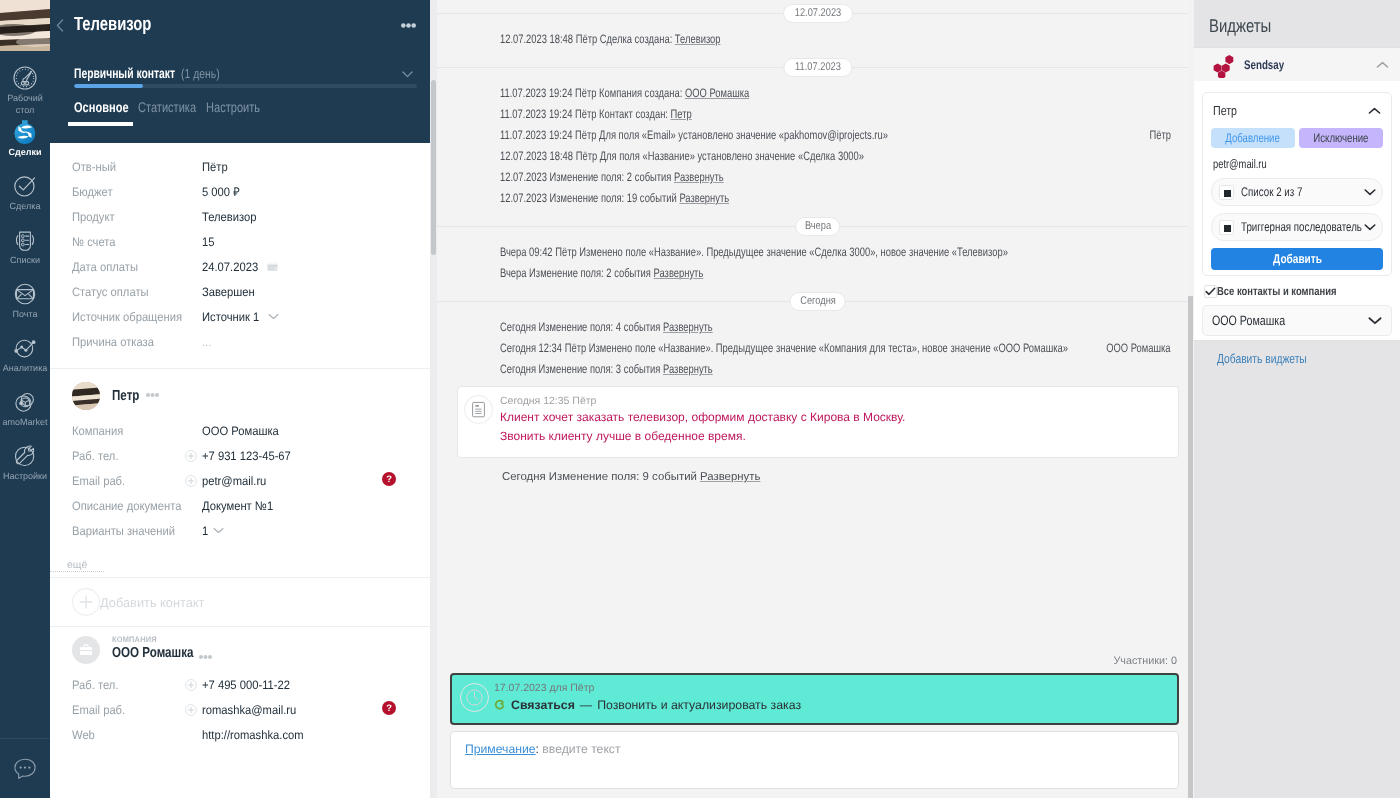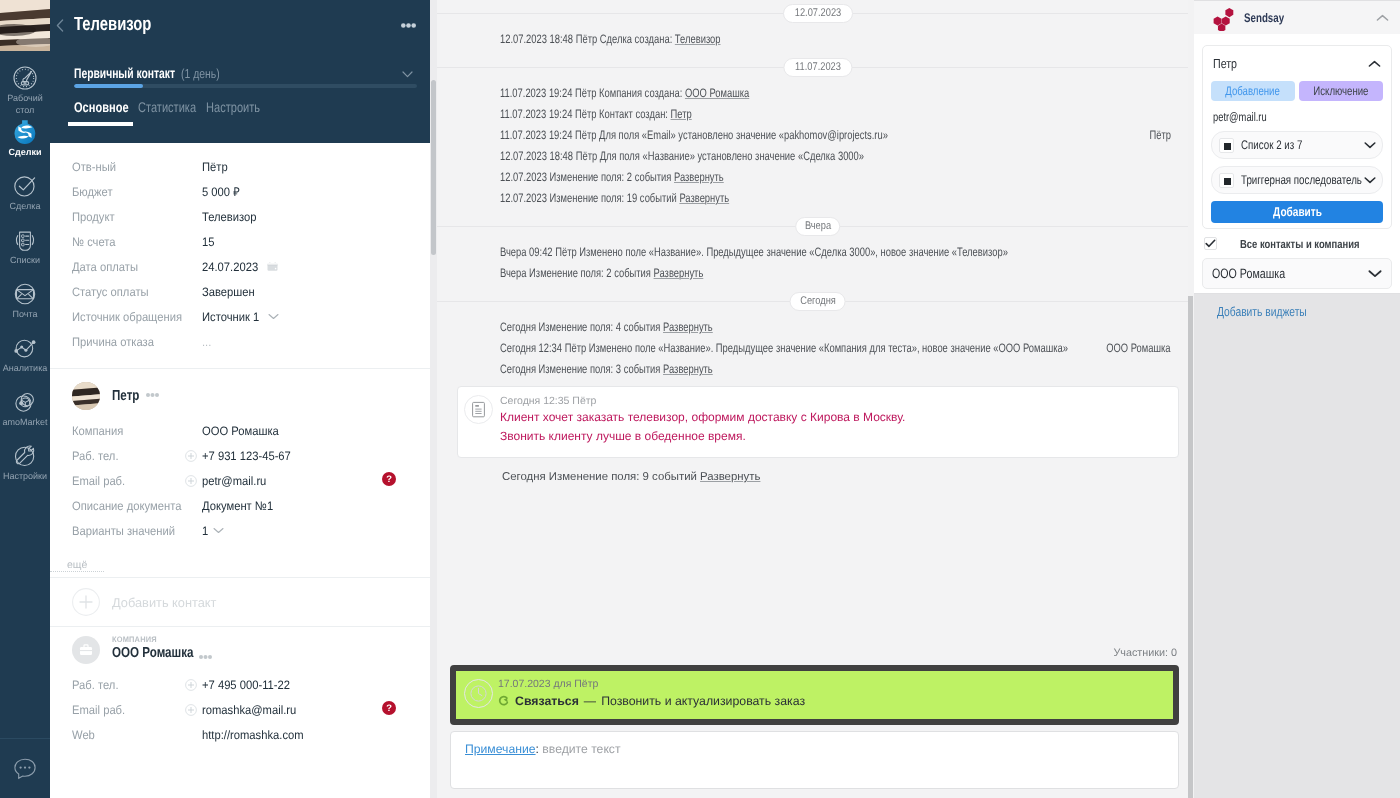--- a/index.html
+++ b/index.html
@@ -53,21 +53,21 @@
 .fld .fv.muted{color:#b9bfc4}
 .sec{padding:14px 0 0}
 .sec-hr{border-top:1px solid #eceff1}
 .person{display:flex;align-items:center;padding:0 22px;height:34px;gap:12px}
 .person .nm.sqz + .dots{margin-left:-5px}
 .person .av{width:28px;height:28px;border-radius:50%;overflow:hidden;flex:0 0 28px;background:#ddd}
 .person .nm{font-size:14.5px;font-weight:bold;color:#22303b;display:inline-block;overflow:hidden;white-space:nowrap}
 .person .nm > span{display:inline-block;transform:scaleX(.8);transform-origin:left center}
 .person .dots{cursor:pointer;display:flex;align-items:flex-end;padding-bottom:3px}
 .more-link{padding:2px 17px 0;font-size:10.5px;color:#b9bfc4;border-bottom:1px dotted #ccd2d6;display:inline-block;margin-left:17px;cursor:pointer}
-#add-contact{display:flex;align-items:center;gap:12px;padding:0 22px;height:48px;cursor:pointer}
+#add-contact{display:flex;align-items:center;padding:0 22px;height:48px;cursor:pointer}
 #add-contact .lbl{font-size:12.8px;color:#d5d9dc}
 .co-kicker{font-size:8px;color:#b9bfc4;letter-spacing:.2px;line-height:9px;font-weight:bold;display:block;overflow:hidden;white-space:nowrap}
 .co-kicker > span{display:inline-block;transform:scaleX(.93);transform-origin:left center}
 .warn{margin-left:auto;margin-right:12px}
 
 
 #center{width:758px;flex:0 0 758px;height:798px;background:#f3f3f4;position:relative;display:flex;flex-direction:column;font-family:"Liberation Sans",sans-serif;overflow:hidden}
 #feed-wrap{flex:1;overflow:hidden;position:relative}
 #feed-scroll{position:absolute;left:0;top:0;width:7px;height:798px;background:#ececee;z-index:5}
 #feed-thumb{position:absolute;left:1px;top:80px;width:5px;height:175px;background:#c3c6ca;border-radius:3px}
@@ -82,21 +82,21 @@
 .ev a{color:#4d5156;text-decoration:underline;text-decoration-color:#9ca0a4;cursor:pointer}
 .ev .rt{position:absolute;right:17px;top:0;color:#4d5156;text-decoration:underline;text-decoration-color:#9ca0a4;cursor:pointer}
 .note-card{margin:6px 9px 0 20px;background:#fff;border:1px solid #e6e7e9;border-radius:4px;padding:8px 14px 12px 42px;position:relative;min-height:63px}
 .note-ico{position:absolute;left:6px;top:8px}
 .note-meta{font-size:10.5px;color:#9ea1a5;line-height:13px}
 .note-line{font-size:12px;color:#be185d;line-height:17.5px;margin-top:1px}
 #feed-tail{padding:9px 0 0 65px;font-size:11.4px;color:#4d5156;line-height:21px}
 #feed-tail a{color:#4d5156;text-decoration:underline;text-decoration-color:#9ca0a4;cursor:pointer}
 #bottom-zone{flex:0 0 auto;padding:0 9px 9px 20px;position:relative}
 #participants{text-align:right;font-size:10.8px;color:#7d8185;padding:0 2px 6px 0}
-.task-card{background:#bef264;border:6px solid #404040;border-radius:4px;padding:7px 14px 9px 42px;position:relative;min-height:48px}
+.task-card{background:#5eead4;border:2px solid #404040;border-radius:4px;padding:7px 14px 9px 42px;position:relative;min-height:48px}
 .task-ico{position:absolute;left:8px;top:8px}
 .task-meta{font-size:10.5px;color:#74777b;line-height:13px}
 .task-line{font-size:12.3px;color:#2b3036;line-height:18px;margin-top:1px;display:flex;align-items:center;gap:5px}
 .task-line b{font-weight:bold}
 .composer{margin-top:6px;background:#fff;border:1px solid #dfe0e2;border-radius:4px;height:58px;padding:9px 14px}
 .composer .pl{font-size:12.2px;line-height:16px}
 .composer .pl u{color:#3a8fd6;text-decoration:underline;cursor:pointer}
 .composer .pl .sep{color:#2b3036}
 .composer .pl .ph{color:#9ea1a5}
 
@@ -126,21 +126,21 @@
 .wemail{font-size:12.3px;color:#2b3036;padding:9px 2px 7px}
 .wemail > span{display:inline-block;transform:scaleX(.76);transform-origin:left center}
 .wsel{border:1px solid #ebecee;background:#fafafb;border-radius:13px;height:28px;display:flex;align-items:center;padding:0 6px 0 7px;margin-bottom:7px;cursor:pointer;overflow:hidden}
 .wsel .bu{width:15px;height:15px;background:#fff;border:1px solid #e6e7e9;border-radius:2px;flex:0 0 15px;margin-right:7px;position:relative}
 .wsel .bu:after{content:"";position:absolute;left:4px;top:4px;width:7px;height:7px;background:#22272b}
 .wsel .tv{font-size:12.5px;color:#2b3036;white-space:nowrap;overflow:hidden}
 .wsel .tv > span{display:inline-block;transform:scaleX(.78);transform-origin:left center}
 .wsel .cv{margin-left:auto;flex:0 0 auto;padding-left:2px;display:flex}
 .wbtn{background:#2283e2;border-radius:4px;height:22px;display:flex;align-items:center;justify-content:center;color:#fff;font-size:12.6px;font-weight:bold;cursor:pointer;margin-top:2px;overflow:hidden}
 .wbtn > span{display:inline-block;transform:scaleX(.8);transform-origin:center}
-.wcheck{display:flex;align-items:flex-start;gap:23px;padding:8px 2px 7px 2px}
+.wcheck{display:flex;align-items:center;gap:0;padding:8px 2px 7px 2px}
 .wcheck .bx{width:13px;height:13px;border:1px solid #e1e2e4;border-radius:2px;background:#fff;display:flex;align-items:center;justify-content:center;flex:0 0 13px}
 .wcheck .lb{font-size:11.8px;color:#3c4247;font-weight:bold;display:inline-block;overflow:hidden;white-space:nowrap}
 .wcheck .lb > span{display:inline-block;transform:scaleX(.8);transform-origin:left center}
 .wsel2{border:1px solid #eaebec;background:#fafafb;border-radius:5px;height:31px;display:flex;align-items:center;padding:0 9px 0 9px;cursor:pointer}
 .wsel2 .tv{font-size:13.5px;color:#2b3036;display:inline-block;overflow:hidden;white-space:nowrap}
 .wsel2 .tv > span{display:inline-block;transform:scaleX(.79);transform-origin:left center}
 .wsel2 .cv{margin-left:auto;display:flex}
 #add-widgets{padding:10px 0 0 23px;font-size:13px;color:#3a7fb8;cursor:pointer;overflow:hidden;white-space:nowrap}
 #add-widgets > span{display:inline-block;transform:scaleX(.79);transform-origin:left center}
 
@@ -602,20 +602,21 @@
         <u data-name="note-type-link">Примечание</u><span class="sep" data-name="composer-separator">:</span> <span class="ph" data-name="composer-placeholder">введите текст</span>
       </div>
     </div>
   </div>
 </div>
 
 <div id="right" data-name="widgets-panel">
   <div id="right-scroll" data-name="widgets-scrollbar">
         <div id="right-thumb" data-name="widgets-scrollbar-thumb"></div>
       </div>
+  <div id="w-title" data-name="widgets-title"><span>Виджеты</span></div>
   <div id="w-body" data-name="widgets-body">
     <div class="wcard" data-name="sendsay-widget">
       <div class="wcard-head" data-name="sendsay-widget-header">
         <span data-name="sendsay-logo" style="display:flex">
           <svg width="25" height="26" viewBox="0 0 20 21" data-name="sendsay-logo-icon">
             <g fill="#b4123f">
             <path d="M13.1 2.4 l3.2 1.85 v3.7 l-3.2 1.85 -3.2-1.85 v-3.7 Z"></path>
             <path d="M3.6 9.2 l3.2 1.85 v3.7 l-3.2 1.85 -3.2-1.85 v-3.7 Z"></path>
             <path d="M10.2 9.2 l3.2 1.85 v3.7 l-3.2 1.85 -3.2-1.85 v-3.7 Z"></path>
             <path d="M6.9 15.0 l3.0 1.73 v3.46 l-3.0 1.73 -3.0-1.73 v-3.46 Z"></path>

